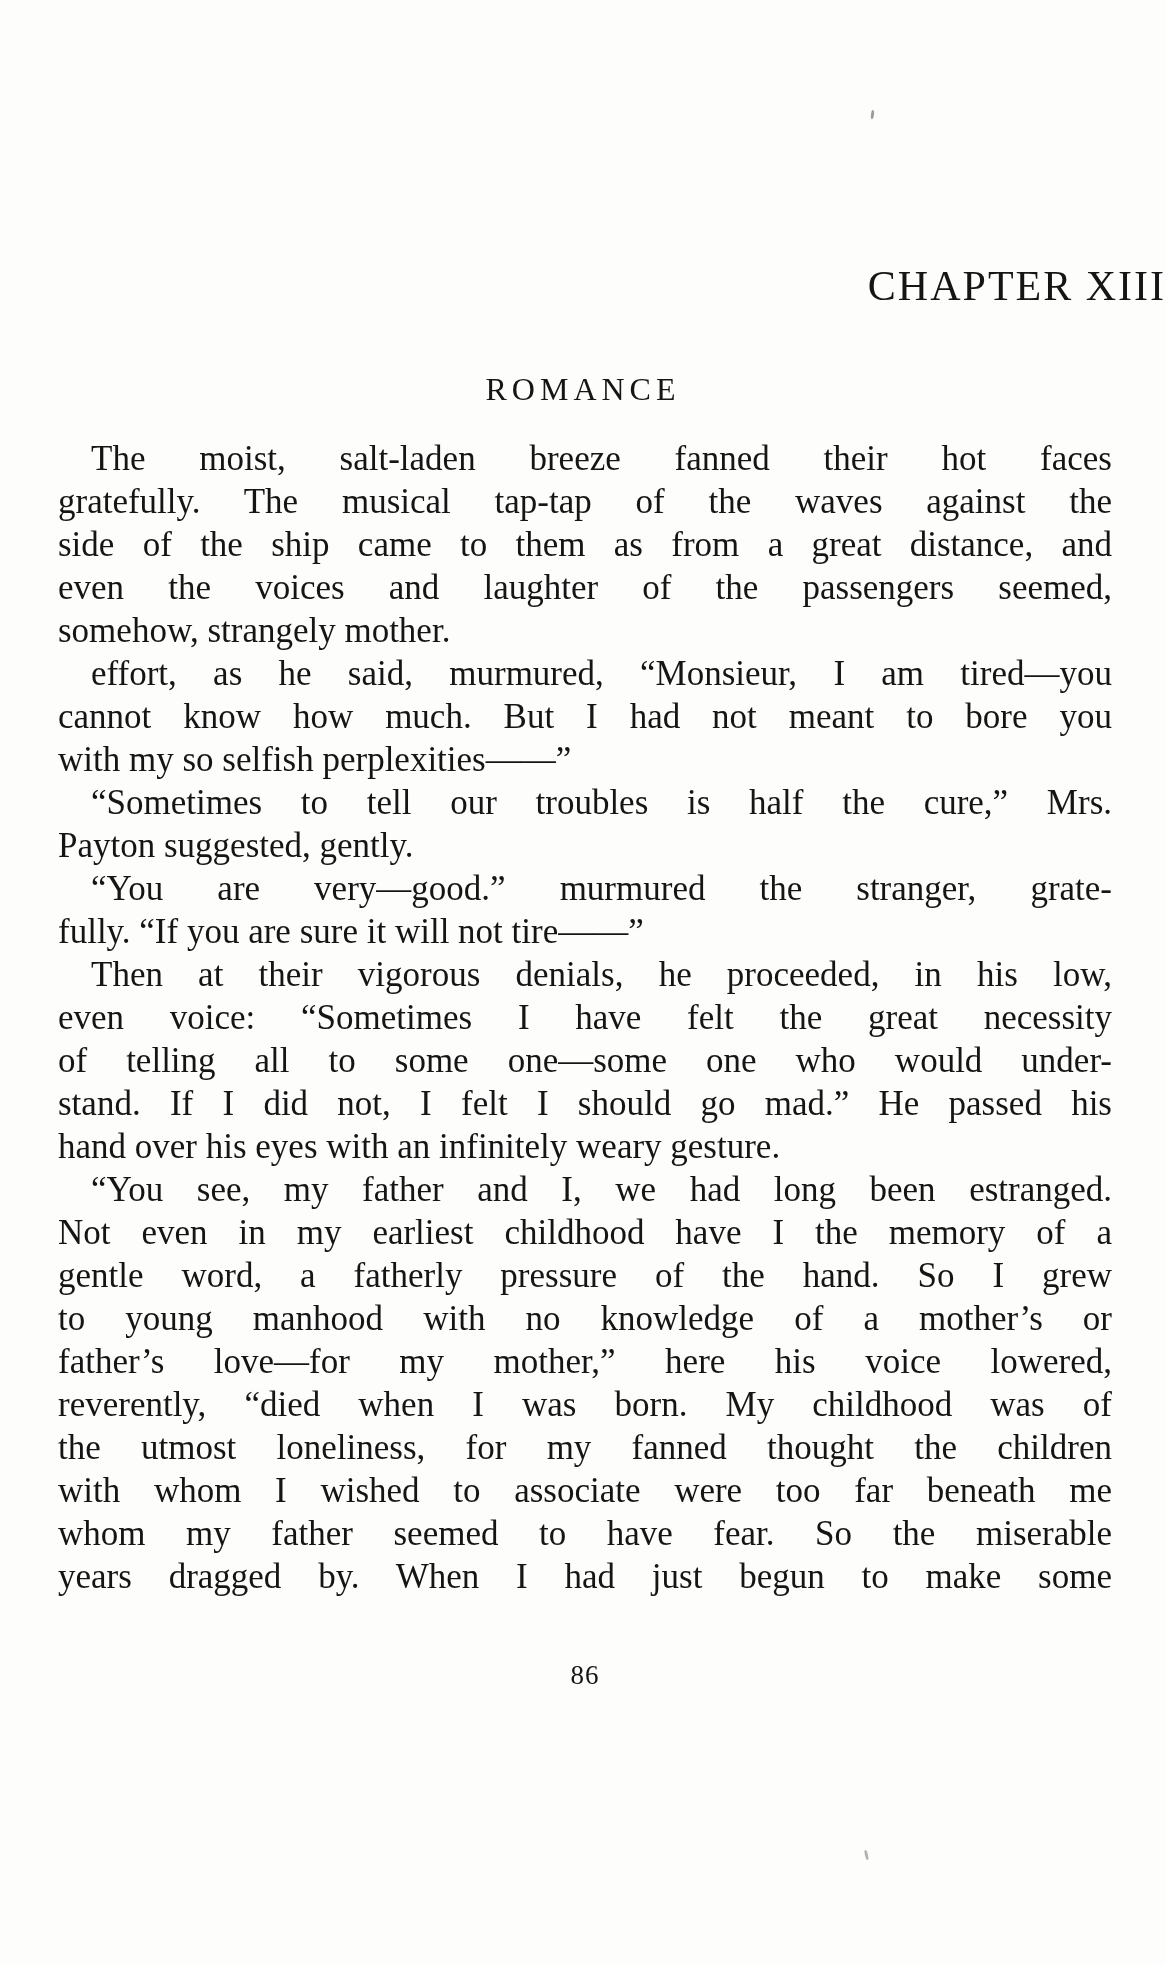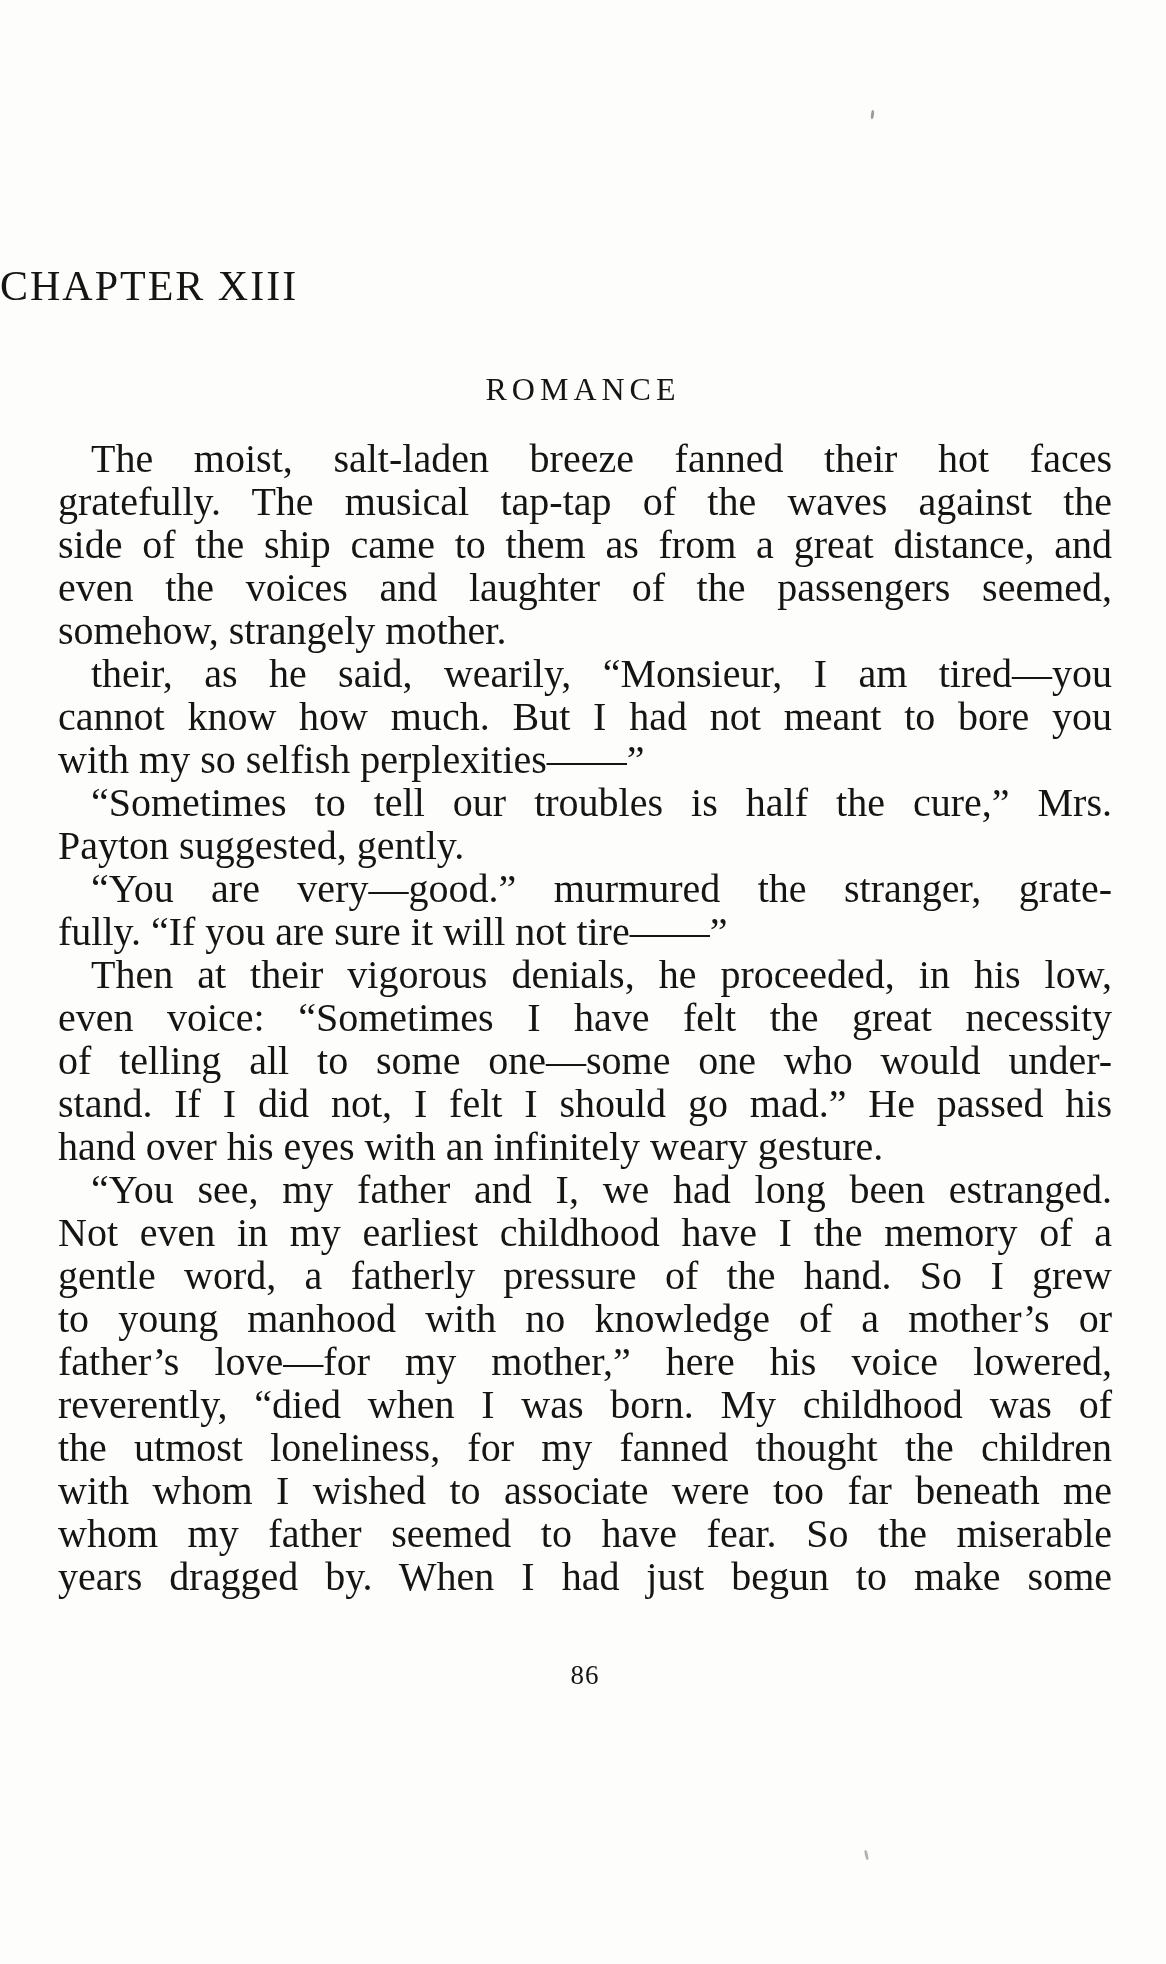--- a/index.html
+++ b/index.html
@@ -16,38 +16,38 @@
     color: #151515;
   }
   .page {
     position: absolute;
     top: 0; left: 0;
     width: 1166px;
     height: 1964px;
   }
   .chapter-title {
     margin: 262px auto 0 auto;
-    text-align: left;
+    text-align: right;
     font-size: 42px;
     letter-spacing: 2px;
     line-height: 1.15;
     font-weight: 400;
   }
   .section-title {
     margin: 60px auto 0 auto;
     text-align: center;
     font-size: 32px;
     letter-spacing: 5px;
     line-height: 1.2;
     font-weight: 400;
   }
   .page-body {
     margin: 28px 8px 0 58px;
     width: 1054px;
-    font-size: 40px;
+    font-size: 35px;
     line-height: 43px;
   }
   .para { margin: 0; padding: 0; }
   .para .line {
     text-align: justify;
     text-align-last: justify;
   }
   .para .line.flush-last {
     text-align-last: left;
   }
@@ -79,21 +79,21 @@
   <h2 class="section-title" style="margin-bottom:0;">ROMANCE</h2>
   <div class="page-body">
       <div class="para">
         <div class="line">The moist, salt-laden breeze fanned their hot faces</div>
         <div class="line">gratefully.  The musical tap-tap of the waves against the</div>
         <div class="line">side of the ship came to them as from a great distance, and</div>
         <div class="line">even the voices and laughter of the passengers seemed,</div>
         <div class="line flush-last">somehow, strangely mother.</div>
       </div>
       <div class="para">
-        <div class="line">their, as he said, wearily, “Monsieur, I am tired—you</div>
+        <div class="line">effort, as he said, murmured, “Monsieur, I am tired—you</div>
         <div class="line">cannot know how much.  But I had not meant to bore you</div>
         <div class="line flush-last">with my so selfish perplexities——”</div>
       </div>
       <div class="para">
         <div class="line">“Sometimes to tell our troubles is half the cure,” Mrs.</div>
         <div class="line flush-last">Payton suggested, gently.</div>
       </div>
       <div class="para">
         <div class="line">“You are very—good.” murmured the stranger, grate-</div>
         <div class="line flush-last">fully.  “If you are sure it will not tire——”</div>

